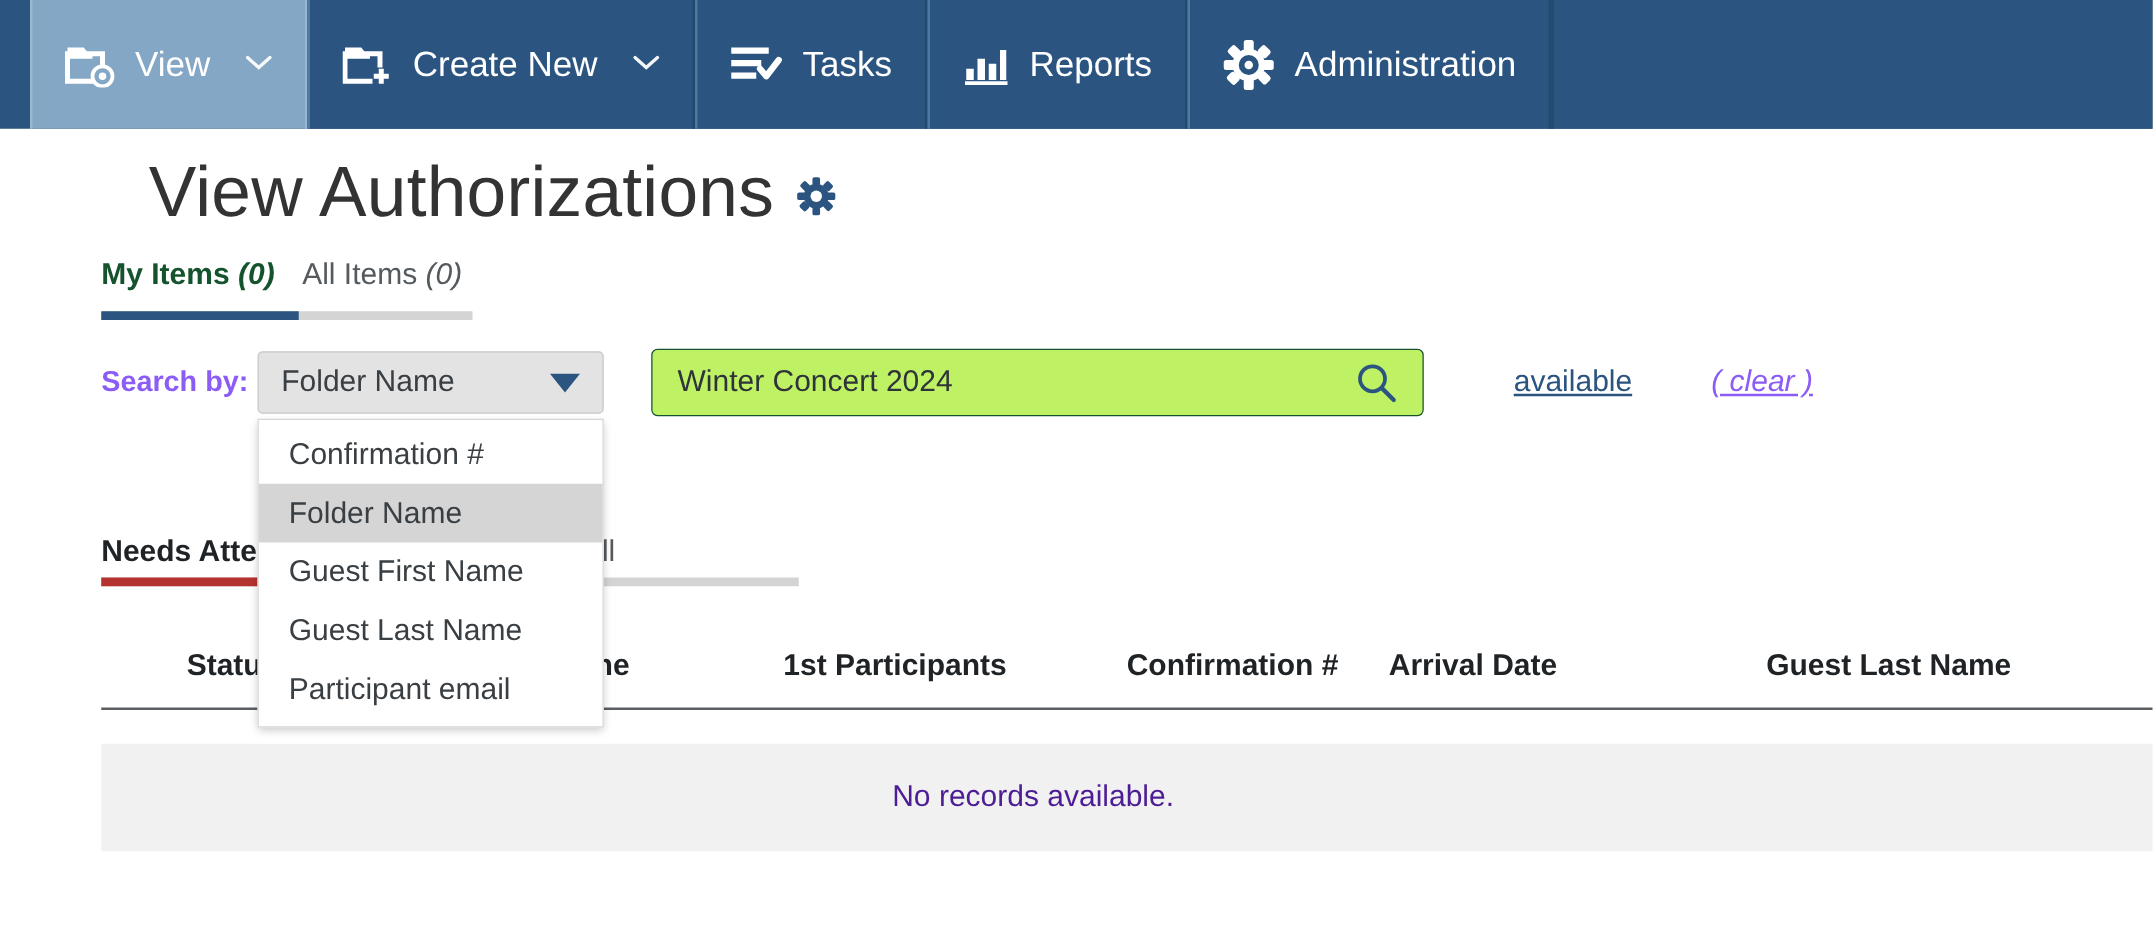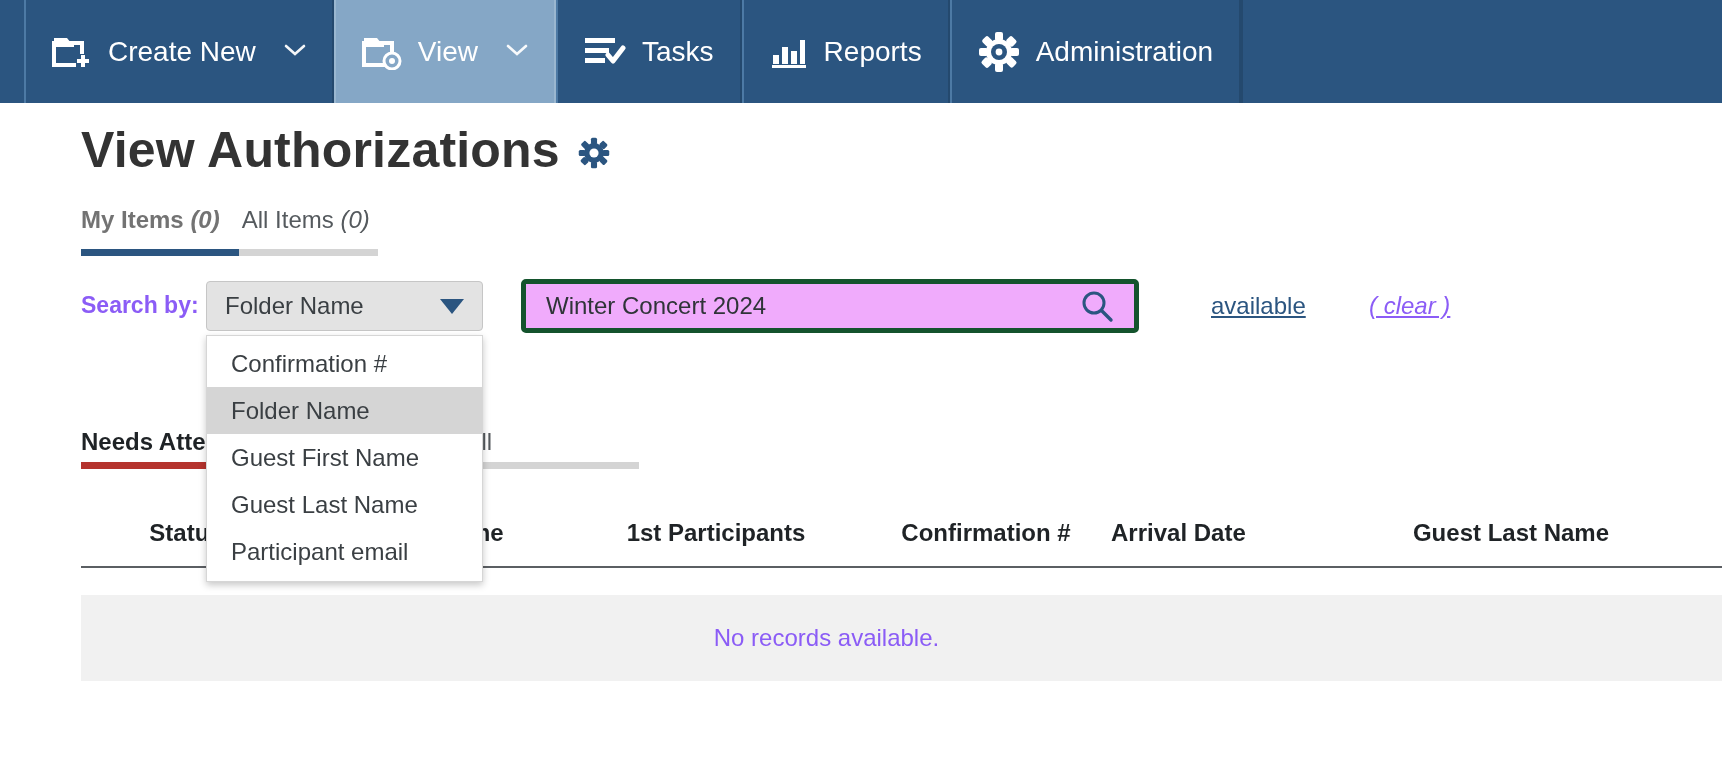--- a/index.html
+++ b/index.html
@@ -56,38 +56,39 @@
 
   
   .page-title-row {
     position: absolute;
     left: 81px; top: 121px;
     display: flex;
     align-items: center;
     gap: 18px;
   }
   .page-title {
-    font-size: 50px;
+    font-size: 57px;
     color: #333333;
-    font-weight: 700;
+    font-weight: 400;
     letter-spacing: .2px;
+    margin-left: 38px;
   }
   .title-gear { display: flex; align-items: center; margin-top: 6px; cursor: pointer; }
 
   
   .item-tabs {
     position: absolute;
     left: 81px; top: 206px;
     display: flex;
     align-items: baseline;
     gap: 22px;
   }
   .item-tab { font-size: 24px; color: #555a5e; cursor: pointer; white-space: nowrap; }
   .item-tab .cnt { font-style: italic; }
-  .item-tab.active { color: #737373; font-weight: bold; }
+  .item-tab.active { color: #14532d; font-weight: bold; }
   .item-tabs-underline {
     position: absolute;
     left: 81px; top: 249px;
     width: 297px; height: 7px;
     background: #d4d4d4;
   }
   .item-tabs-underline .fill {
     width: 158px; height: 7px; background: #2b5580;
   }
 
@@ -134,23 +135,23 @@
     color: #3a3f43;
     cursor: pointer;
     white-space: nowrap;
   }
   .dropdown-item.selected { background: #d5d5d5; }
 
   .search-field {
     position: absolute;
     left: 521px; top: 279px;
     width: 618px; height: 54px;
-    border: 5px solid #14532d;
+    border: 1px solid #14532d;
     border-radius: 5px;
-    background: #f0abfc;
+    background: #bef264;
     display: flex; align-items: center;
     padding: 0 20px;
   }
   .search-text { font-size: 24px; color: #2f3438; flex: 1 1 auto; }
   .search-icon-btn { cursor: pointer; display: flex; align-items: center; }
 
   .link-advanced {
     position: absolute;
     left: 1211px; top: 292px;
     font-size: 24px; color: #2b5580;
@@ -208,58 +209,58 @@
   .th.c5 { width: 300px; text-align: center; }
 
   .table-gap { height: 27px; background: #ffffff; }
   .table-empty {
     height: 86px;
     background: #f1f1f1;
     display: flex;
     align-items: center;
     justify-content: center;
     font-size: 24px;
-    color: #8b5cf6;
+    color: #4c1d95;
   }
   .empty-text { margin-right: 150px; }
 </style>
 </head>
 <body>
 
 <div class="topnav">
   <div class="nav-spacer"></div>
+
+  <div class="nav-item active">
+    <span class="nav-icon">
+      <svg width="40" height="36" viewBox="0 0 40 36">
+        <path d="M2 4h13l4 5h3v4H2z" fill="#fff"></path>
+        <path d="M2 9h28v22H2z" fill="none" stroke="#fff" stroke-width="4"></path>
+        <circle cx="30" cy="27" r="8" fill="#85a7c6" stroke="#fff" stroke-width="3"></circle>
+        <circle cx="30" cy="27" r="3" fill="#fff"></circle>
+      </svg>
+    </span>
+    <span>View</span>
+    <span class="nav-caret">
+      <svg width="22" height="14" viewBox="0 0 22 14">
+          <path d="M2 3l9 8 9-8" fill="none" stroke="#fff" stroke-width="2.6" stroke-linecap="round"></path>
+        </svg>
+    </span>
+  </div>
 
   <div class="nav-item">
     <span class="nav-icon">
       <svg width="40" height="36" viewBox="0 0 40 36">
         <path d="M2 4h13l4 5h3v4H2z" fill="#fff"></path>
         <path d="M2 9h28v22H2z" fill="none" stroke="#fff" stroke-width="4"></path>
         <rect x="24" y="20" width="14" height="14" fill="#2b5580"></rect>
         <rect x="29" y="21" width="4" height="12" fill="#fff"></rect>
         <rect x="25" y="25" width="12" height="4" fill="#fff"></rect>
       </svg>
     </span>
     <span>Create New</span>
-    <span class="nav-caret">
-      <svg width="22" height="14" viewBox="0 0 22 14">
-          <path d="M2 3l9 8 9-8" fill="none" stroke="#fff" stroke-width="2.6" stroke-linecap="round"></path>
-        </svg>
-    </span>
-  </div>
-
-  <div class="nav-item active">
-    <span class="nav-icon">
-      <svg width="40" height="36" viewBox="0 0 40 36">
-        <path d="M2 4h13l4 5h3v4H2z" fill="#fff"></path>
-        <path d="M2 9h28v22H2z" fill="none" stroke="#fff" stroke-width="4"></path>
-        <circle cx="30" cy="27" r="8" fill="#85a7c6" stroke="#fff" stroke-width="3"></circle>
-        <circle cx="30" cy="27" r="3" fill="#fff"></circle>
-      </svg>
-    </span>
-    <span>View</span>
     <span class="nav-caret">
       <svg width="22" height="14" viewBox="0 0 22 14">
           <path d="M2 3l9 8 9-8" fill="none" stroke="#fff" stroke-width="2.6" stroke-linecap="round"></path>
         </svg>
     </span>
   </div>
 
   <div class="nav-item">
     <span class="nav-icon">
       <svg width="42" height="32" viewBox="0 0 42 32">

